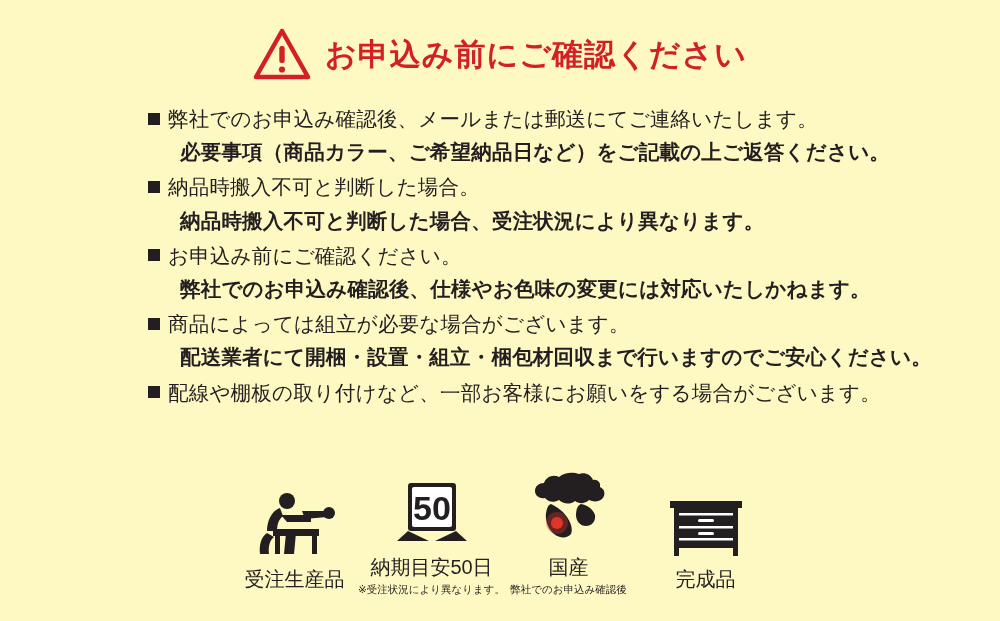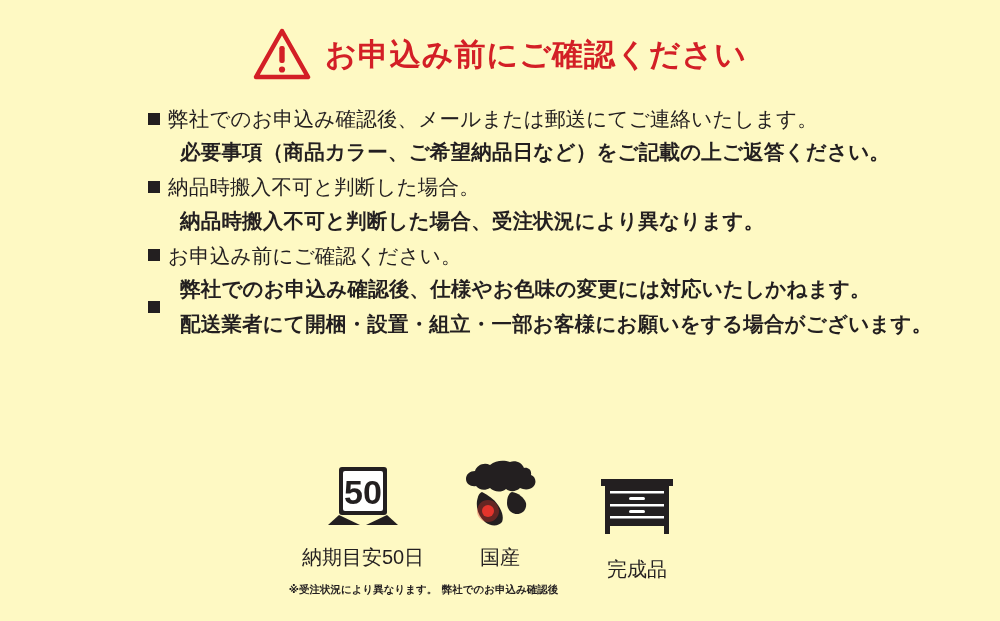--- a/index.html
+++ b/index.html
@@ -93,37 +93,36 @@
   .feature {
     width: 137px;
     text-align: center;
     display: flex;
     flex-direction: column;
     align-items: center;
   }
   .feature .art {
     height: 78px;
     display: flex;
-    align-items: flex-start;
+    align-items: flex-end;
     justify-content: center;
   }
   .feature .cap {
     font-size: 20px;
     color: #231f20;
     margin-top: 9px;
     line-height: 1.1;
     white-space: nowrap;
   }
   .feature .note {
     font-size: 10.5px;
     color: #231f20;
-    margin-top: 15px;
+    margin-top: 5px;
     line-height: 1.15;
     white-space: nowrap;
-    font-weight: bold;
   }
   .feature .note.empty { visibility: hidden; }
 
   svg { display: block; }
 </style>
 </head>
 <body>
 
 <div class="page">
 
@@ -160,29 +159,56 @@
       <div class="line head">
         <span class="bullet"></span>
         <span>お申込み前にご確認ください。</span>
       </div>
       <div class="line sub">弊社でのお申込み確認後、仕様やお色味の変更には対応いたしかねます。</div>
     </div>
 
     <div class="block">
       <div class="line head">
         <span class="bullet"></span>
-      </div>
-      <div class="line sub">配送業者にて開梱・設置・組立・一部お客様にお願いをする場合がございます。</div>
-    </div>
-
+        <span>商品によっては組立が必要な場合がございます。</span>
+      </div>
+      <div class="line sub">配送業者にて開梱・設置・組立・梱包材回収まで行いますのでご安心ください。</div>
+    </div>
+
+    <div class="block">
+      <div class="line head">
+        <span class="bullet"></span>
+        <span>配線や棚板の取り付けなど、一部お客様にお願いをする場合がございます。</span>
+      </div>
+    </div>
 
   </div>
 
   <div class="iconstrip">
 
+    <div class="feature">
+      <div class="art">
+        <svg width="96" height="70" viewBox="0 0 96 70" aria-hidden="true">
+          <g fill="#231f20">
+            <circle cx="40" cy="12" r="8"></circle>
+            <path d="M33 19 C24 22 20 33 20 42 L30 42 C30 35 32 30 36 27 Z"></path>
+            <path d="M34 26 L64 26 L64 33 L40 33 Z"></path>
+            <rect x="26" y="40" width="46" height="7"></rect>
+            <rect x="28" y="47" width="5" height="18"></rect>
+            <rect x="65" y="47" width="5" height="18"></rect>
+            <path d="M20 44 C14 48 12 56 13 65 L22 65 C21 57 23 51 27 48 Z"></path>
+            <path d="M39 44 L49 44 L47 65 L37 65 Z"></path>
+            <path d="M55 22 L80 22 L80 28 L58 30 Z"></path>
+            <circle cx="82" cy="24" r="6"></circle>
+          </g>
+        </svg>
+      </div>
+      <div class="cap">受注生産品</div>
+      <div class="note empty"></div>
+    </div>
 
     <div class="feature">
       <div class="art">
         <svg width="86" height="72" viewBox="0 0 86 72" aria-hidden="true">
           <rect x="19" y="8" width="48" height="48" rx="3" fill="#231f20"></rect>
           <rect x="23" y="12" width="40" height="40" rx="2" fill="#ffffff"></rect>
           <text x="43" y="45" text-anchor="middle" font-family="'Liberation Sans',sans-serif" font-size="34" font-weight="700" fill="#231f20">50</text>
           <path d="M19 56 L8 66 L40 66 Z" fill="#231f20"></path>
           <path d="M67 56 L78 66 L46 66 Z" fill="#231f20"></path>
         </svg>

